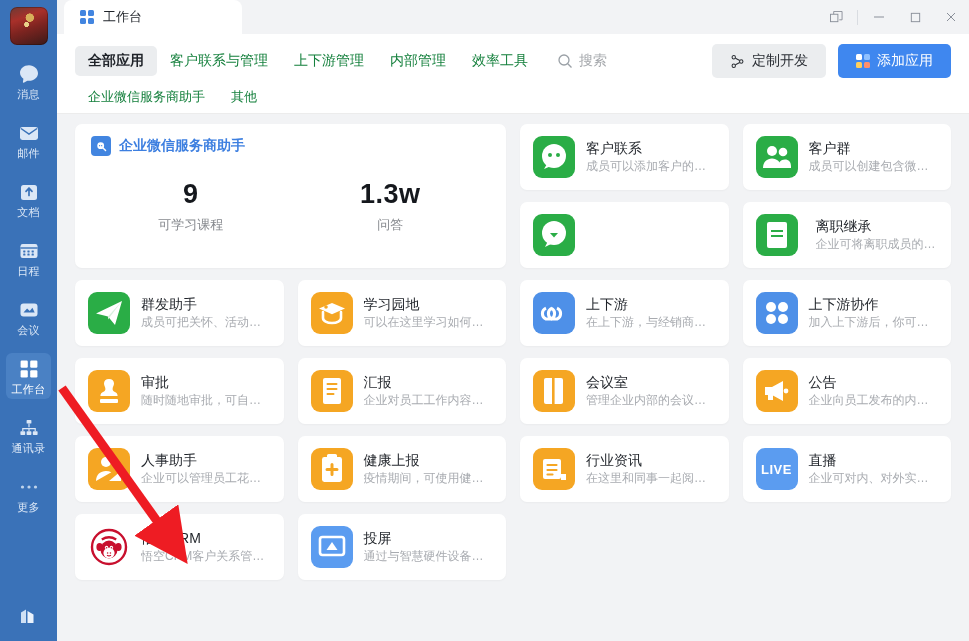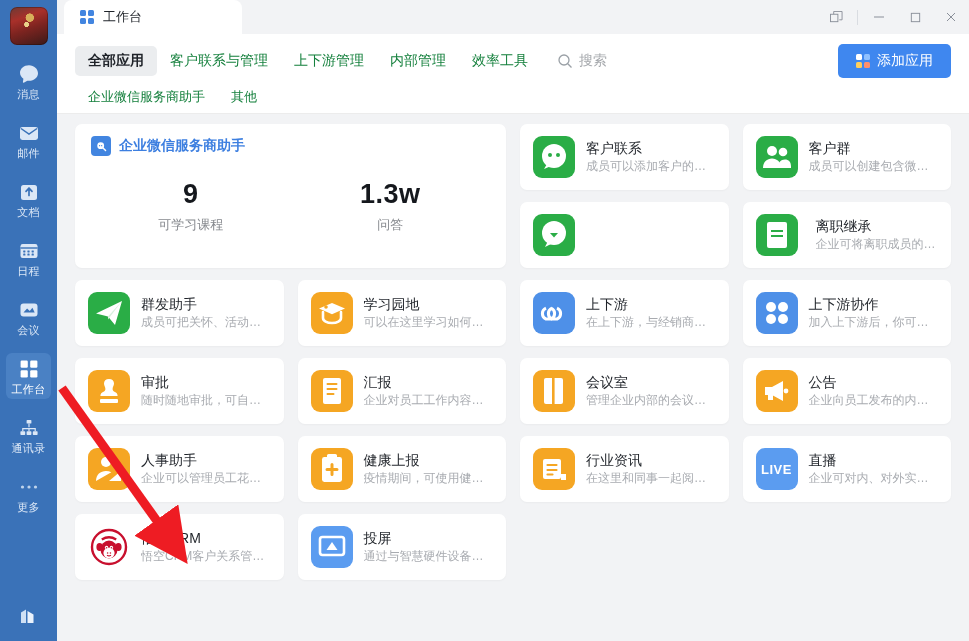--- a/index.html
+++ b/index.html
@@ -314,20 +314,29 @@
             <span class="cat">效率工具</span>
           </div>
         <div id="searchbox">
           <svg width="16" height="16" viewBox="0 0 16 16">
             <circle cx="7" cy="7" r="5" fill="none" stroke="#9aa0a6" stroke-width="1.3"></circle>
             <path d="M10.8 10.8L14.5 14.5" stroke="#9aa0a6" stroke-width="1.3"></path>
           </svg>
           <span>搜索</span>
         </div>
         <div id="toolrow1-right">
+          <button id="btn-custom">
+            <svg width="15" height="15" viewBox="0 0 16 16">
+              <circle cx="4" cy="3.5" r="1.8" fill="none" stroke="#2a2e34" stroke-width="1.1"></circle>
+              <circle cx="4" cy="12.5" r="1.8" fill="none" stroke="#2a2e34" stroke-width="1.1"></circle>
+              <circle cx="12" cy="8" r="1.8" fill="none" stroke="#2a2e34" stroke-width="1.1"></circle>
+              <path d="M5.8 4.6L10.4 7M5.8 11.4L10.4 9" stroke="#2a2e34" stroke-width="1.1"></path>
+            </svg>
+            <span>定制开发</span>
+          </button>
           <button id="btn-add">
             <span class="addgrid">
                 <i></i>
                 <i></i>
                 <i></i>
                 <i></i>
               </span>
             <span>添加应用</span>
           </button>
         </div>

